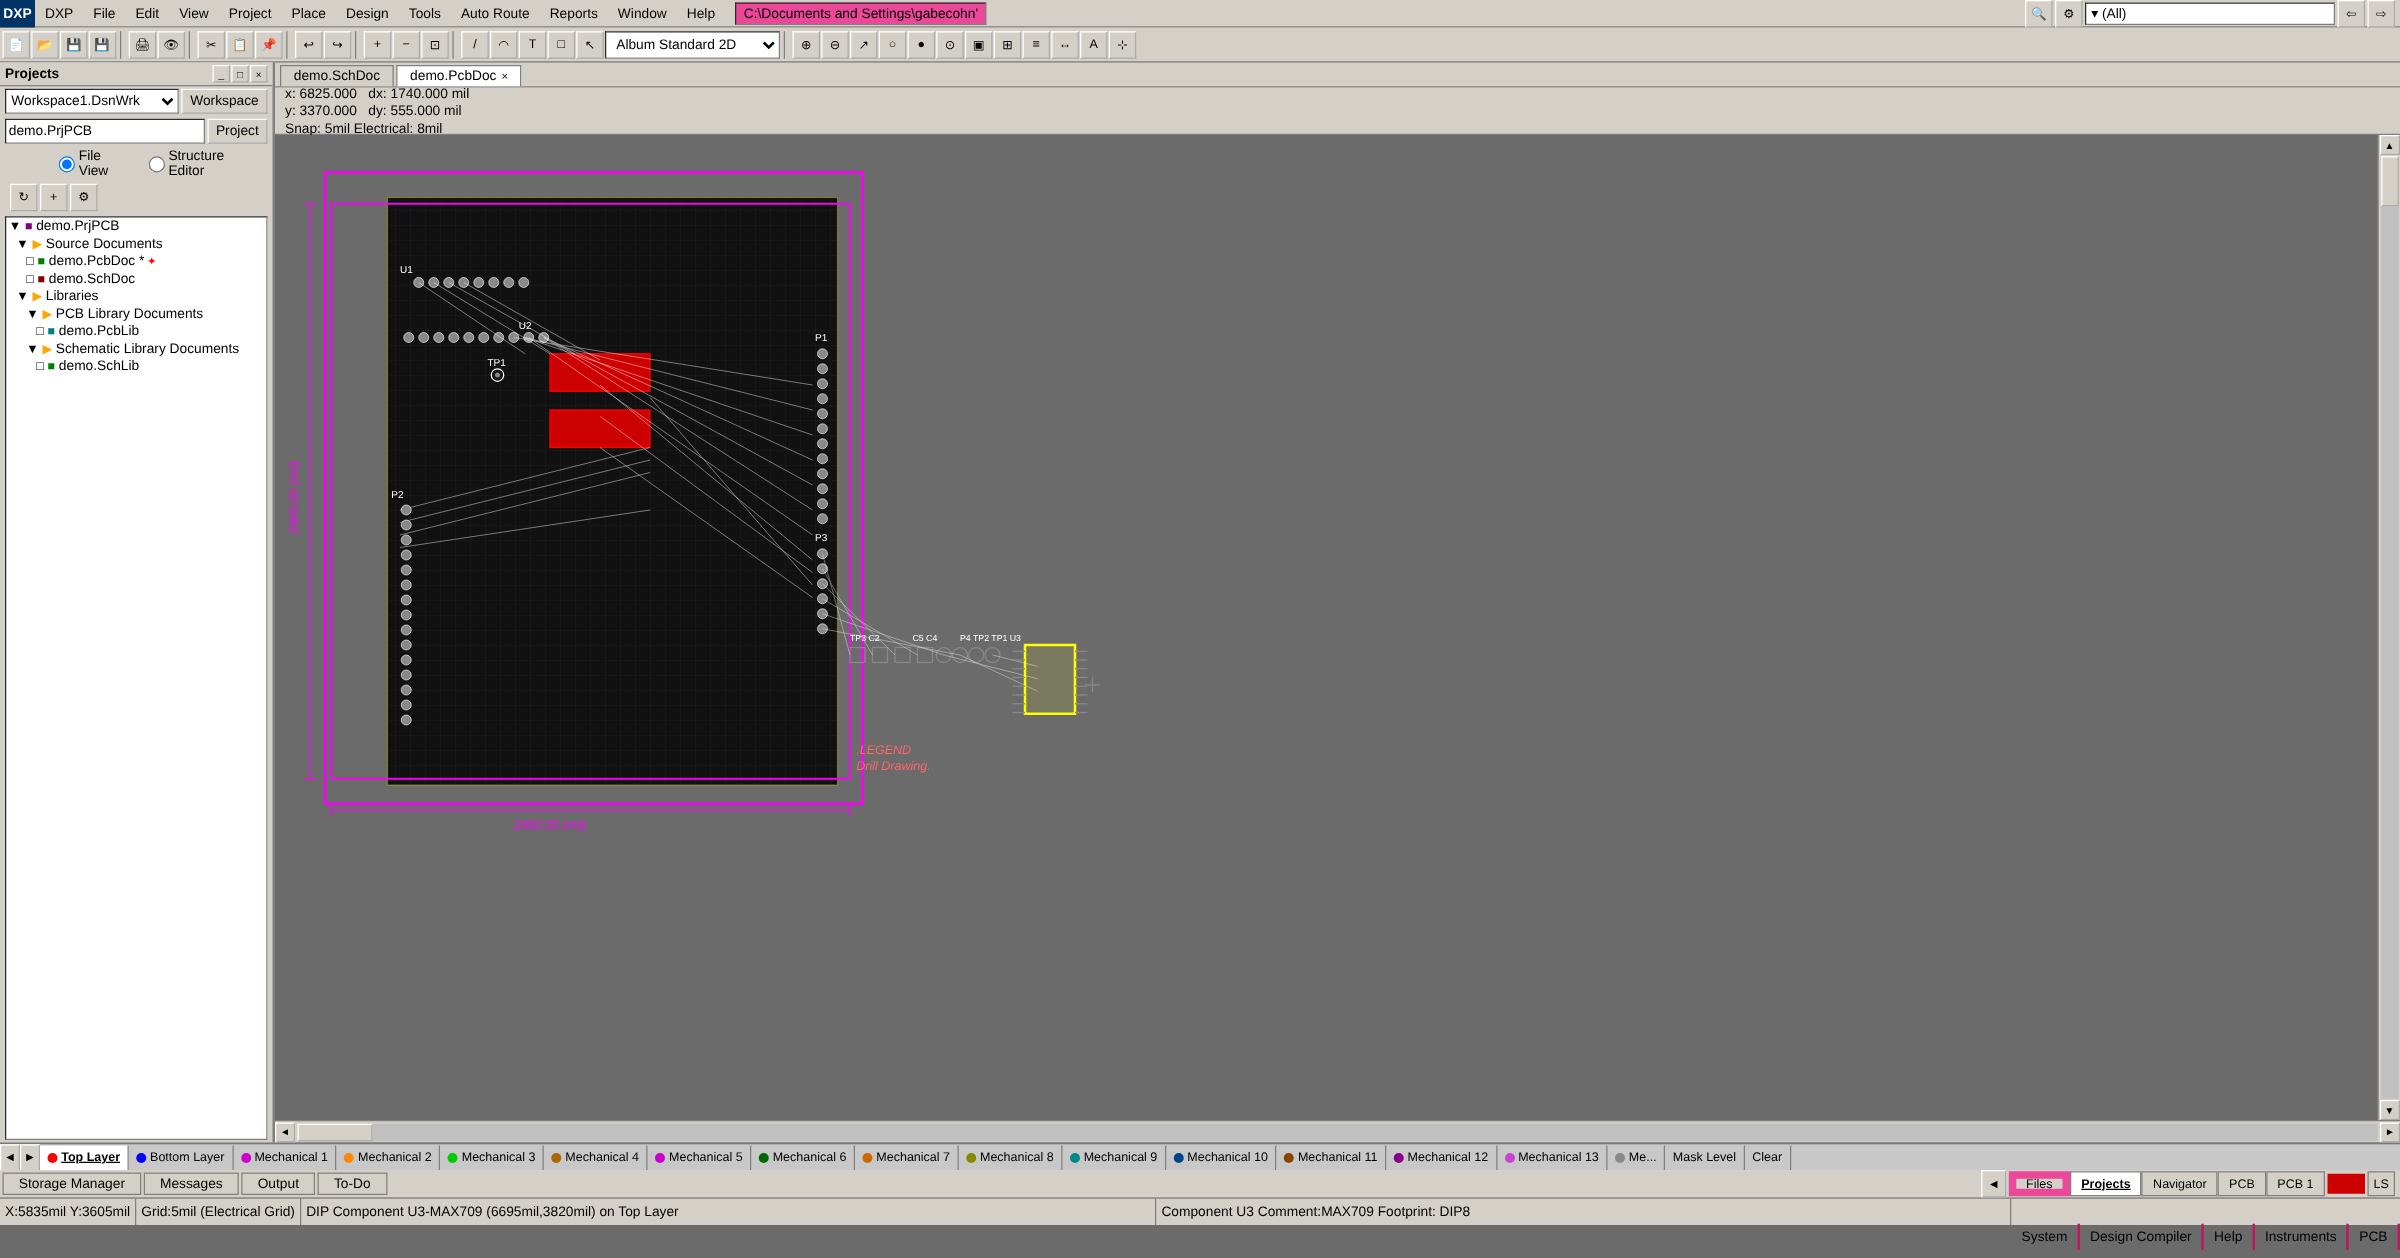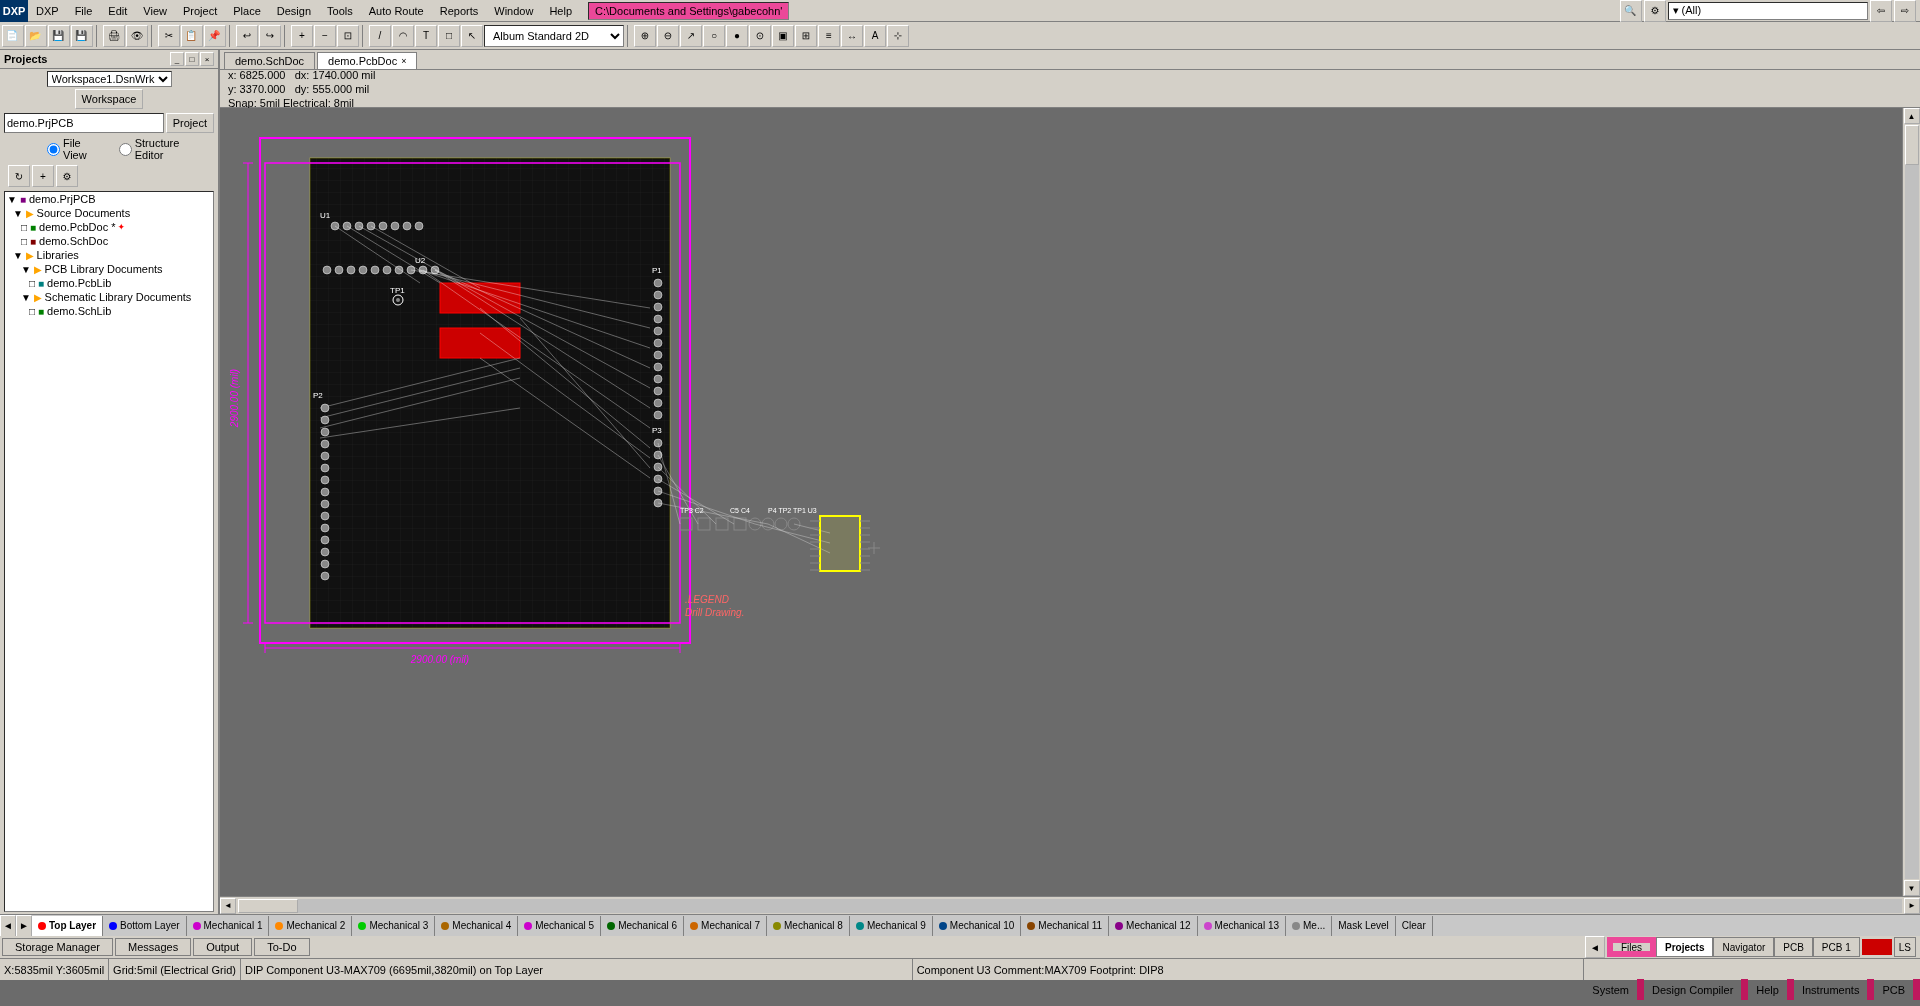--- a/index.html
+++ b/index.html
@@ -20,21 +20,21 @@
     
     #main-layout { display: flex; height: calc(1006px - 22px - 28px - 28px - 18px - 22px - 22px); }
 
     
     #left-panel { width: 220px; background: #d4d0c8; border-right: 2px solid #808080; display: flex; flex-direction: column; }
     #projects-header { background: #d4d0c8; padding: 2px 4px; border-bottom: 1px solid #808080; display: flex; align-items: center; justify-content: space-between; }
     .panel-title { font-size: 11px; font-weight: bold; }
     .panel-close-btns { display: flex; gap: 1px; }
     .panel-btn { width: 14px; height: 14px; background: #d4d0c8; border: 1px outset #fff; display: flex; align-items: center; justify-content: center; font-size: 8px; cursor: pointer; }
 
-    #workspace-row { display: flex; align-items: center; padding: 2px 4px; gap: 2px; flex-direction: column; }
+    #workspace-row { display: flex; align-items: center; padding: 2px 4px; gap: 2px; }
     #workspace-select { flex: 1; height: 20px; font-size: 11px; background: #fff; border: 1px inset #808080; }
     .workspace-btn { padding: 1px 6px; font-size: 11px; background: #d4d0c8; border: 1px outset #fff; cursor: pointer; height: 20px; }
 
     #project-row { display: flex; align-items: center; padding: 2px 4px; gap: 2px; }
     #project-input { flex: 1; height: 20px; font-size: 11px; background: #fff; border: 1px inset #808080; padding: 0 2px; }
     .project-btn { padding: 1px 6px; font-size: 11px; background: #d4d0c8; border: 1px outset #fff; cursor: pointer; height: 20px; }
 
     #view-toggle { display: flex; align-items: center; padding: 2px 8px; gap: 12px; font-size: 11px; margin-left: 39px; }
     .radio-label { display: flex; align-items: center; gap: 3px; cursor: pointer; }
 
@@ -64,26 +64,26 @@
 
     
     #bottom-scroll { height: 18px; background: #d4d0c8; border-top: 1px solid #808080; display: flex; align-items: center; }
 
     
     #layer-tabs { height: 22px; background: #c8c8c8; display: flex; align-items: center; overflow-x: auto; white-space: nowrap; border-top: 1px solid #808080; scrollbar-width: none; }
     #layer-tabs::-webkit-scrollbar { display: none; }
     .layer-nav-btn { width: 16px; height: 22px; background: #d4d0c8; border: 1px outset #fff; display: flex; align-items: center; justify-content: center; font-size: 10px; cursor: pointer; flex-shrink: 0; }
     .layer-tab { display: flex; align-items: center; padding: 0 6px; height: 20px; font-size: 10px; border-right: 1px solid #808080; cursor: pointer; white-space: nowrap; flex-shrink: 0; }
     .layer-dot { width: 8px; height: 8px; border-radius: 50%; margin-right: 3px; flex-shrink: 0; }
-    .layer-tab.active-layer { background: #fff; font-weight: bold; }
+    .layer-tab.active-layer { background: #fff; font-weight: bold; text-decoration: underline; }
 
     
     #status-bar { height: 22px; background: #d4d0c8; display: flex; align-items: center; border-top: 1px solid #808080; font-size: 11px; }
     .status-section { padding: 0 4px; border-right: 1px solid #808080; height: 100%; display: flex; align-items: center; }
-    .status-btn { padding: 0 8px; border-right: 7px solid #be185d; height: 100%; display: flex; align-items: center; cursor: pointer; margin-top: 40px; }
+    .status-btn { padding: 0 8px; border-right: 2px solid #be185d; height: 100%; display: flex; align-items: center; cursor: pointer; margin-top: 40px; }
 
     
     #panel-tabs-row { height: 22px; background: #d4d0c8; display: flex; align-items: center; }
     .panel-tab-item { padding: 2px 12px; font-size: 11px; border: 1px solid #808080; background: #d4d0c8; cursor: pointer; margin-right: 2px; }
 
     .right-scrollbar { width: 18px; background: #d4d0c8; display: flex; flex-direction: column; align-items: center; border-left: 1px solid #808080; }
     .scroll-btn { width: 16px; height: 16px; background: #d4d0c8; border: 1px outset #fff; display: flex; align-items: center; justify-content: center; font-size: 8px; cursor: pointer; }
     .scroll-track { flex: 1; background: #c0c0c0; width: 14px; margin: 1px; }
     .scroll-thumb { width: 14px; height: 40px; background: #d4d0c8; border: 1px outset #fff; }
   </style>

